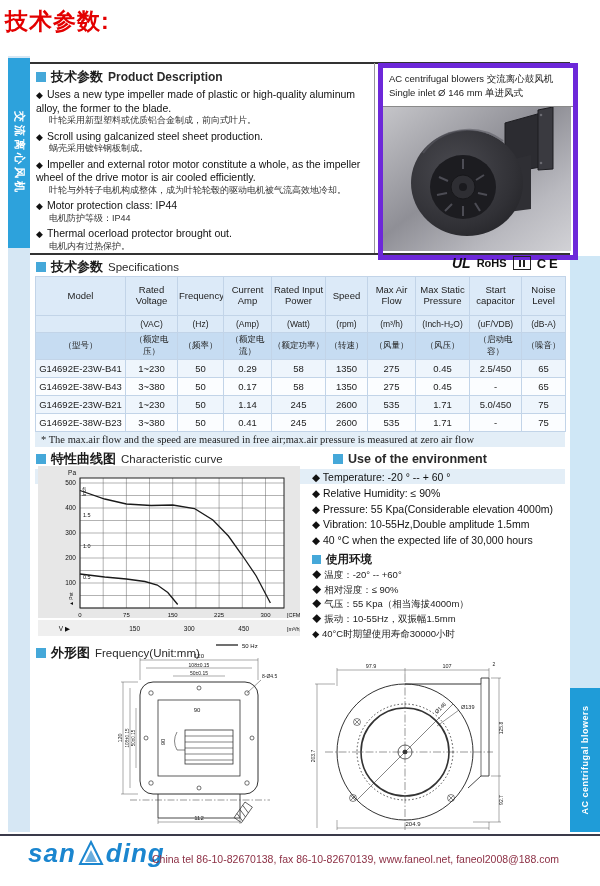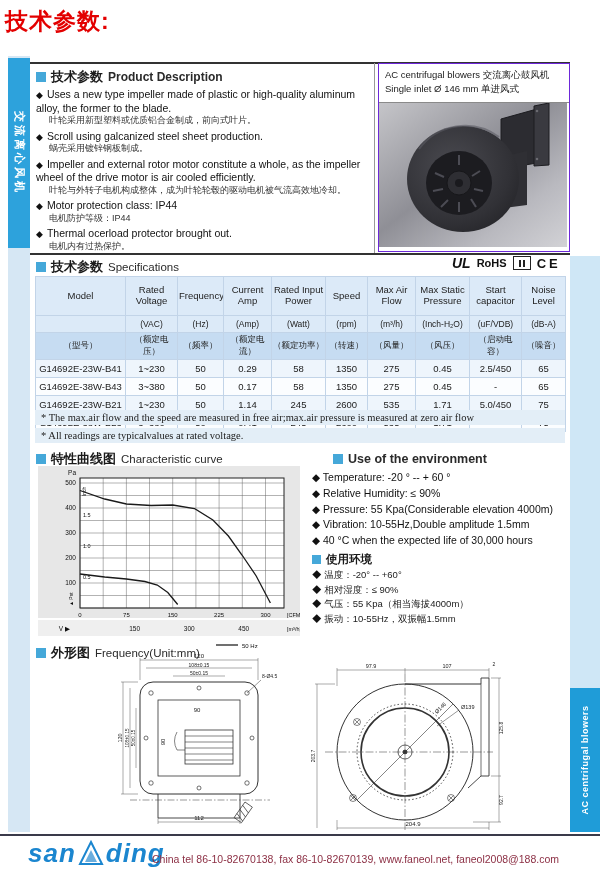--- a/index.html
+++ b/index.html
@@ -28,21 +28,21 @@
 
   
   .desc-list{width:334px;}
   .bullet{margin-bottom:3px;}
   .b-en{font-size:10.5px;line-height:1.3;color:#111;}
   .b-en .dia{font-size:9px;margin-right:4px;}
   .b-cn{font-size:9px;color:#333;margin-left:13px;line-height:1.25;}
   .vdiv{width:1px;background:#999;}
 
   
-  .pbox{border:1px solid #6d28d9;width:190px;}
+  .pbox{border:5px solid #6d28d9;width:190px;}
   .pbox-head{padding:4px 6px 5px 6px;font-size:9.5px;line-height:1.5;color:#222;border-bottom:1px solid #8a8a8a;}
 
   
   .certs{display:flex;align-items:center;gap:6px;}
   .ul-badge{font-weight:900;font-style:italic;font-size:14px;color:#111;}
   .rohs{font-weight:bold;font-size:11px;color:#111;}
   .mark-box{width:16px;height:12px;border:1.5px solid #222;display:flex;align-items:center;justify-content:center;gap:2px;}
   .mark-box i{display:block;width:2px;height:7px;background:#222;}
   .ce{font-size:13px;font-weight:600;letter-spacing:3px;color:#111;}
 
@@ -53,21 +53,21 @@
   tr.h1 th{background:#dceaf8;font-weight:normal;font-size:9.5px;height:36px;line-height:1.15;}
   tr.h2 td{background:#dceaf8;font-size:8.5px;height:14px;}
   tr.h3 td{background:#c6dcf2;font-size:8.5px;height:15px;}
   tr.dr td{height:15px;font-size:9.5px;color:#222;}
   tr.dr:nth-child(odd) td{background:#fbfdff;}
   tr.dr:nth-child(even) td{background:#eef5fc;}
   td.model{font-size:9px;}
 
   
   .note{width:518px;background:#e3eef7;padding:2px 6px;margin-bottom:3px;
-        font-family:"Liberation Serif",serif;font-size:10.5px;color:#222;}
+        font-family:"Liberation Serif",serif;font-size:10.5px;color:#222;margin-top:22px;}
 
   
   .env-en{width:256px;font-size:10.5px;line-height:1.5;color:#111;}
   .env-cn{width:256px;font-size:9.5px;line-height:1.55;color:#222;}
   .env-en div,.env-cn div{white-space:nowrap;}
   .dia{color:#111;}
 
   
   .f-line{left:0;top:834px;width:600px;height:2px;background:#3a3a4a;}
   .logo{left:28px;top:840px;display:flex;align-items:flex-end;gap:2px;}
@@ -356,20 +356,21 @@
 </div>
 <div class="abs sec-head" style="left:312px;top:552px;font-family:Liberation Serif, serif;">
   <div class="sq" style="width:9px;height:9px;"></div>
   <span class="sec-cn" style="font-size:11.5px;">使用环境</span>
 </div>
 <div class="abs env-cn" style="left:312px;top:568px;">
   <div><span class="dia">◆</span> <span>温度：-20° -- +60°</span></div>
   <div><span class="dia">◆</span> <span>相对湿度：≤ 90%</span></div>
   <div><span class="dia">◆</span> <span>气压：55 Kpa（相当海拔4000m）</span></div>
   <div><span class="dia">◆</span> <span>振动：10-55Hz，双振幅1.5mm</span></div>
+  <div><span class="dia">◆</span> <span>40°C时期望使用寿命30000小时</span></div>
 </div>
 
 <div class="abs sec-head" style="left:36px;top:644px;">
   <div class="sq"></div>
   <span class="sec-cn">外形图</span>
   <span class="sec-en light">Frequency(Unit:mm)</span>
 </div>
 <svg class="abs" style="left:85px;top:652px;" width="430" height="180" viewBox="0 0 430 180">
   <g stroke="#333" fill="none" stroke-width="1">
 

